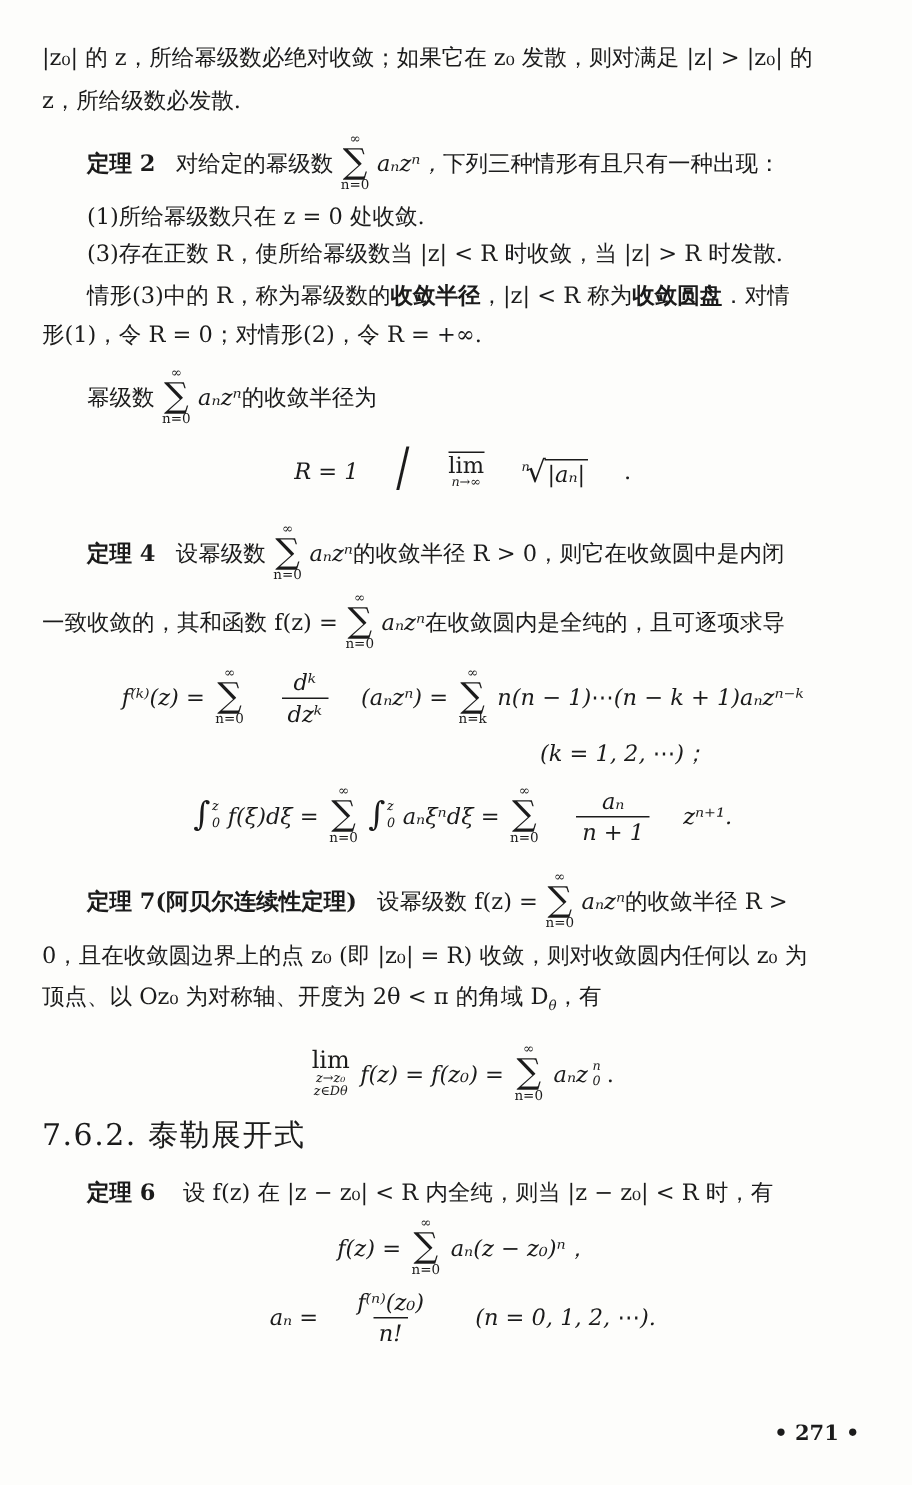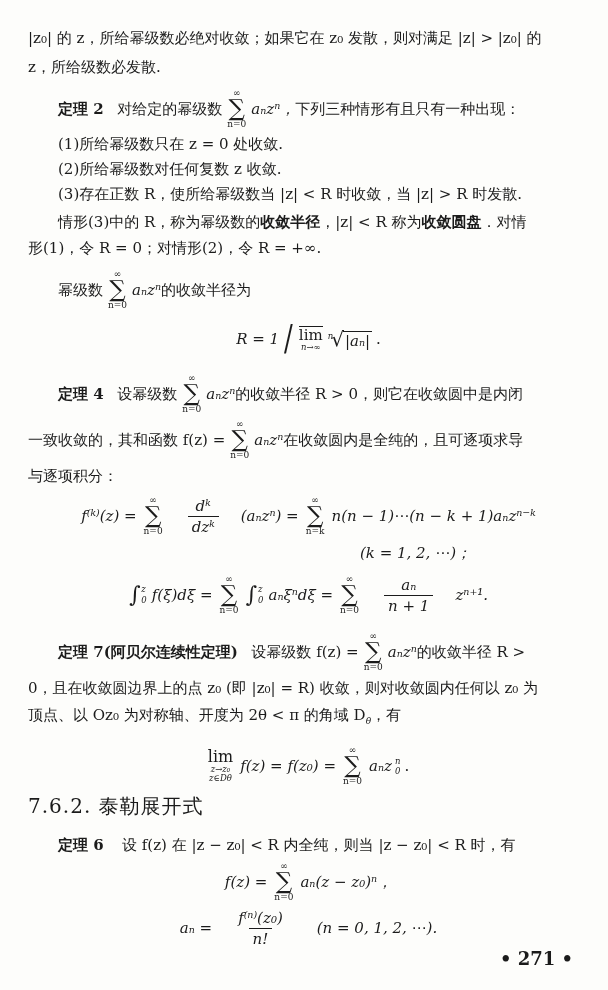--- a/index.html
+++ b/index.html
@@ -43,21 +43,21 @@
   .rootbody{border-top:1.4px solid currentColor;padding:0 2px;margin-top:27px;}
   
   .slash{display:inline-block;font-size:26px;transform:scaleY(1.35);margin:0 3px;font-style:normal;}
   
   .int{font-size:22px;font-style:normal;}
   .intlim{display:inline-flex;flex-direction:column;align-items:flex-start;font-size:8.5px;line-height:1.25;margin:0 3px 0 -1px;font-style:italic;}
   
   .ss2{display:inline-flex;flex-direction:column;align-items:flex-start;font-size:8.5px;line-height:1.2;margin-left:1px;font-style:italic;}
   .cond-line{text-align:right;padding-right:118px;line-height:24px;}
   .section-head{font-size:20px;letter-spacing:1px;}
-  .pagenum{position:absolute;right:30px;top:948px;font-weight:bold;font-size:18px;}
+  .pagenum{position:absolute;right:30px;top:948px;font-weight:bold;font-size:14px;}
   sub.th{font-size:9px;}
 </style>
 </head>
 <body>
 
 <div class="page">
 
   <div>
     <div class="line nowrap">|z₀| 的 z，所给幂级数必绝对收敛；如果它在 z₀ 发散，则对满足 |z| &gt; |z₀| 的</div>
     <div class="line">z，所给级数必发散.</div>
@@ -69,40 +69,39 @@
     <span class="sum">
       <span class="st">∞</span>
       <span class="ss">∑</span>
       <span class="sb">n=0</span>
     </span>
     <span class="mi">aₙzⁿ，</span>
     <span>下列三种情形有且只有一种出现：</span>
   </div>
 
   <div class="line indent" style="line-height:25px;">(1)所给幂级数只在 z = 0 处收敛.</div>
-  <div class="line indent" style="line-height:25px;">(2)所给幂级数对任何复数 z 收敛.</div>
   <div class="line indent" style="line-height:25px;">(3)存在正数 R，使所给幂级数当 |z| &lt; R 时收敛，当 |z| &gt; R 时发散.</div>
 
   <div style="margin-top:2px;">
     <div class="line nowrap indent" style="line-height:26px;"><span>情形(3)中的 R，称为幂级数的</span><span class="b">收敛半径</span><span>，|z| &lt; R 称为</span><span class="b">收敛圆盘</span><span>．对情</span></div>
     <div class="line" style="line-height:26px;">形(1)，令 R = 0；对情形(2)，令 R = +∞.</div>
   </div>
 
   <div class="tall indent nowrap" style="margin-top:6px;">
     <span>幂级数</span>
     <span class="sum">
       <span class="st">∞</span>
       <span class="ss">∑</span>
       <span class="sb">n=0</span>
     </span>
     <span class="mi">aₙzⁿ</span>
     <span>的收敛半径为</span>
   </div>
 
-  <div class="formula" style="margin-top:2px;min-height:48px;">
+  <div class="formula" style="margin-top:2px;min-height:48px;gap:20px;">
     <span class="mi">R = 1</span>
     <span class="slash">/</span>
     <span class="limsup">
       <span class="ll">lim</span>
       <span class="lc">n→∞</span>
     </span>
     <span>
       <span class="rootidx">n</span><span class="rootsign">√</span><span class="rootbody mi">|aₙ|</span>
     </span>
     <span>.</span>
@@ -122,21 +121,20 @@
   <div class="tall nowrap">
     <span>一致收敛的，其和函数 f(z) =</span>
     <span class="sum">
       <span class="st">∞</span>
       <span class="ss">∑</span>
       <span class="sb">n=0</span>
     </span>
     <span class="mi">aₙzⁿ</span>
     <span>在收敛圆内是全纯的，且可逐项求导</span>
   </div>
-  <div class="line" style="line-height:26px;">与逐项积分：</div>
 
   <div class="formula nowrap" style="margin-top:2px;min-height:50px;">
     <span class="mi">f⁽ᵏ⁾(z) =</span>
     <span class="sum">
       <span class="st">∞</span>
       <span class="ss">∑</span>
       <span class="sb">n=0</span>
     </span>
     <span class="frac">
       <span class="fn mi">dᵏ</span>

